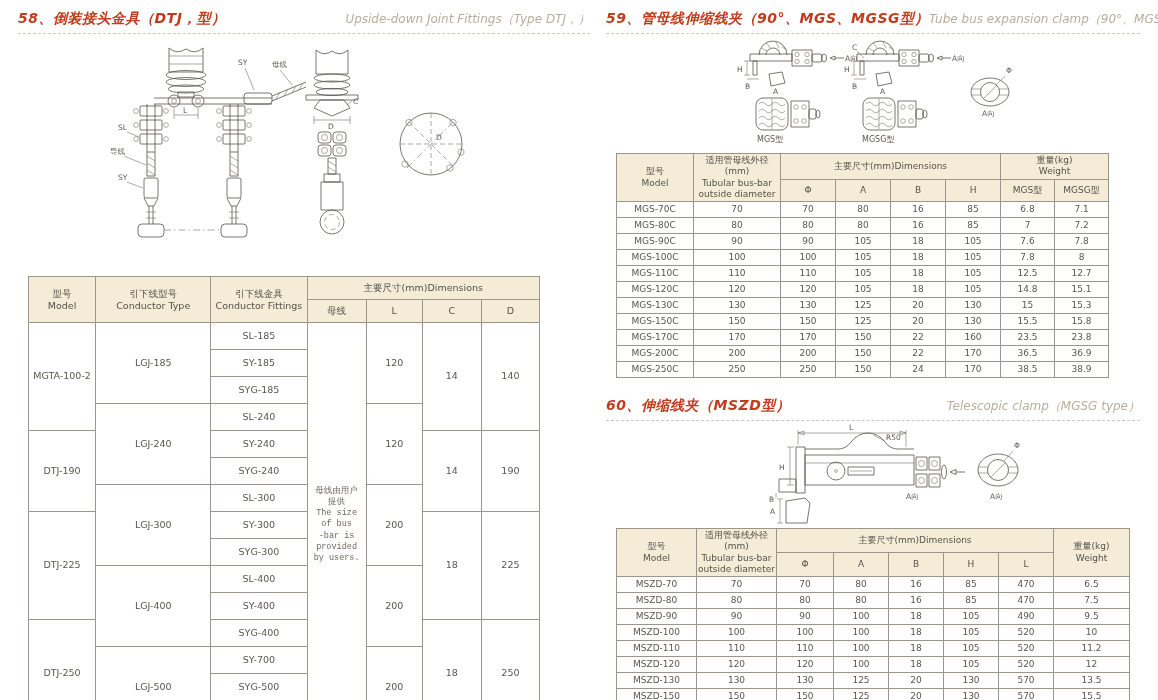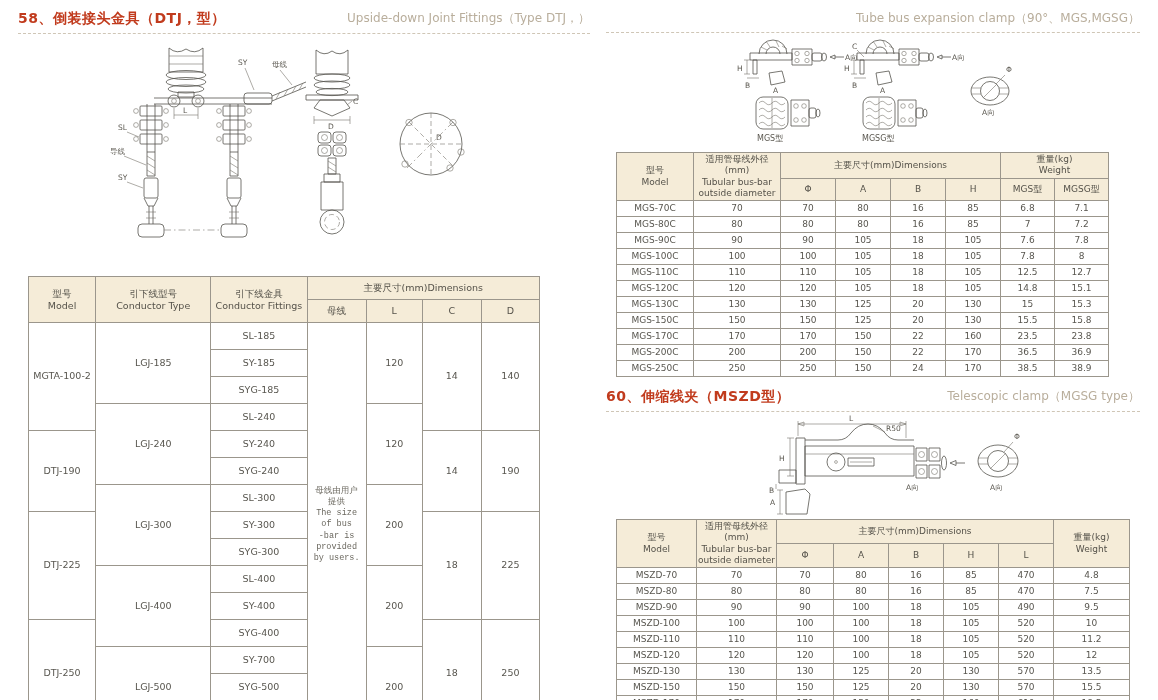--- a/index.html
+++ b/index.html
@@ -2,21 +2,21 @@
 <html><head>
 <meta charset="utf-8">
 <style>
   html,body { margin:0; padding:0; background:#ffffff; }
   .page { position:relative; width:1158px; height:700px; background:#fff; overflow:hidden;
           font-family:"DejaVu Sans","Liberation Sans",sans-serif; color:#58564f; }
   .col { position:absolute; top:10px; }
   .col.left  { left:18px;  width:572px; }
   .col.right { left:606px; width:534px; }
 
-  .sec-head { display:flex; border-bottom:1px dashed #cfc6b6; padding-bottom:5px; }
+  .sec-head { display:flex; align-items:flex-end; border-bottom:1px dashed #cfc6b6; padding-bottom:5px;font-style:italic; }
   .sec-title { color:#c13b1d; font-size:14px; font-weight:bold; letter-spacing:.5px; white-space:nowrap; }
   .sec-sub   { margin-left:auto; color:#b9ae9c; font-size:12px; white-space:nowrap; }
 
   .diag { position:relative; }
   .diag svg { display:block; }
   svg * { vector-effect:non-scaling-stroke; }
   .ln   { fill:none; stroke:#56544e; stroke-width:0.8; }
   .lnt  { fill:none; stroke:#77746c; stroke-width:0.6; }
   .dash { fill:none; stroke:#77746c; stroke-width:0.6; stroke-dasharray:5 3; }
   .dashdot { fill:none; stroke:#77746c; stroke-width:0.6; stroke-dasharray:7 3 1.5 3; }
@@ -31,21 +31,21 @@
   .tbl58 th { font-size:9.5px; height:20px; line-height:1.2; }
   .tbl58 td { font-size:9.5px; height:18px; line-height:1.1; padding:4px 2px; }
   .tbl58 td.busnote { font-size:8.5px; text-align:center; line-height:1.3; padding:0 4px; color:#6b685f;font-family:Liberation Mono, monospace; }
   .tblR { margin-left:10px; }
   .tbl59 { width:492px; margin-top:7px; }
   .tbl60 { width:513px; margin-top:3px; }
   .tblR th { font-size:9px; height:19px; line-height:1.25; }
   .tblR td { font-size:9px; height:15px; line-height:1.05; padding:0 2px; }
 
   .note { margin-top:7px; width:562px; font-size:9px; color:#8a877e; line-height:1.45; }
-  .sec60-head { margin-top:11px; }
+  .sec60-head { margin-top:19px; }
 </style>
 </head>
 <body>
 
 <div class="page">
 
   <div class="col left">
     <div class="sec-head">
       <span class="sec-title">58、倒装接头金具（DTJ，型）</span>
       <span class="sec-sub">Upside-down Joint Fittings（Type DTJ，）</span>
@@ -292,20 +292,21 @@
           </tr>
         </tbody>
       </table>
 
     <div class="note">
     </div>
   </div>
 
   <div class="col right">
     <div class="sec-head">
+      <span class="sec-title">59、管母线伸缩线夹（90°、MGS、MGSG型）</span>
       <span class="sec-sub">Tube bus expansion clamp（90°、MGS,MGSG）</span>
     </div>
 
     <div class="diag">
       <svg width="532" height="112" viewBox="0 0 532 112">
         <g>
           <path class="ln" d="M153,21 A 14,14 0 1 1 181,21"></path>
           <path class="ln" d="M160,21 A 7,7 0 1 1 174,21"></path>
           <line class="lnt" x1="155" y1="14" x2="161" y2="17"></line>
             <line class="lnt" x1="160" y1="8" x2="164" y2="14"></line>
@@ -646,21 +647,21 @@
         </thead>
         <tbody>
           <tr>
             <td>MSZD-70</td>
             <td>70</td>
             <td>70</td>
             <td>80</td>
             <td>16</td>
             <td>85</td>
             <td>470</td>
-            <td>4.8</td>
+            <td>6.5</td>
           </tr>
           <tr>
             <td>MSZD-80</td>
             <td>80</td>
             <td>80</td>
             <td>80</td>
             <td>16</td>
             <td>85</td>
             <td>470</td>
             <td>7.5</td>

